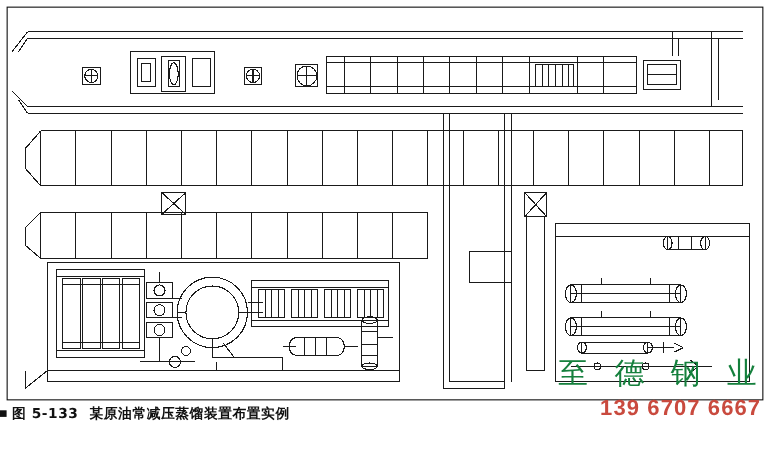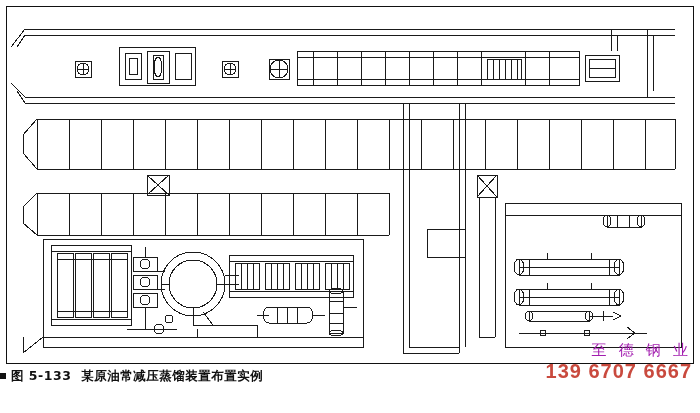--- a/index.html
+++ b/index.html
@@ -63,24 +63,24 @@
     margin-right: 10px;
   }
   #watermark {
     position: absolute;
     right: 8px;
     bottom: 30px;
     text-align: right;
     pointer-events: none;
   }
   #wm-text {
-    font-size: 15px;
-    color: #a21caf;
+    font-size: 27px;
+    color: #15803d;
     letter-spacing: 4px;
-    font-family: Liberation Sans, sans-serif;
+    font-family: Liberation Mono, monospace;
     line-height: 1.1;
   }
   #wm-phone {
     font-size: 20px;
     color: #c94a3e;
     font-weight: bold;
     letter-spacing: 1px;
     font-family: Liberation Sans, sans-serif;
     margin-top: 2px;
   }

